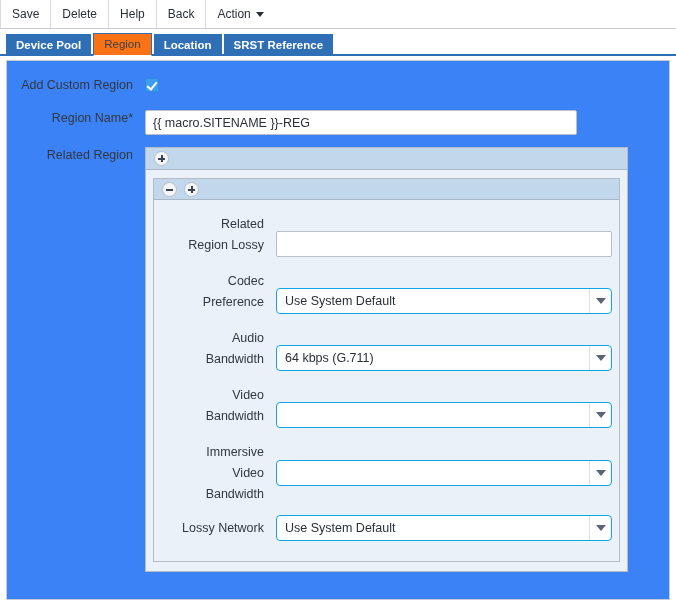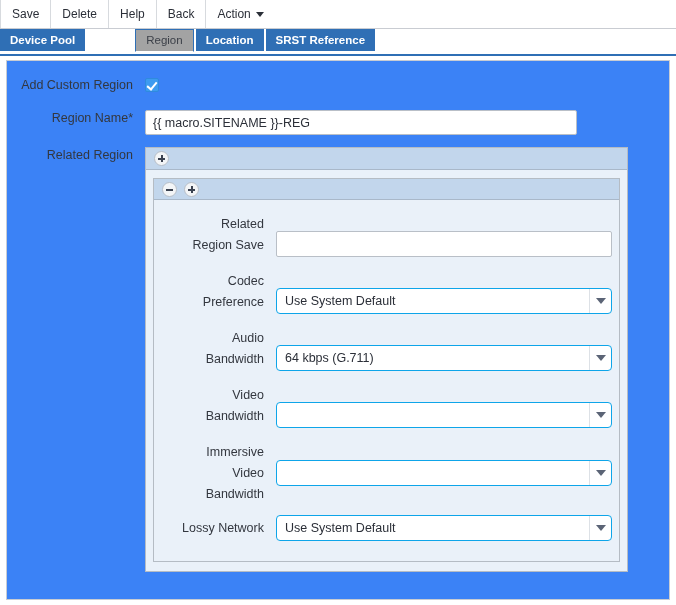--- a/index.html
+++ b/index.html
@@ -64,21 +64,22 @@
     margin-left: 5px;
     border-left: 4px solid transparent;
     border-right: 4px solid transparent;
     border-top: 5px solid #2b2f38;
   }
 
   
   .tabstrip {
     height: 27px;
     display: flex;
-    align-items: flex-start;
+    align-items: flex-end;
+    padding-left: 6px;
     box-sizing: border-box;
     background: #ffffff;
     position: relative;
   }
   .tabstrip::after {
     content: "";
     position: absolute;
     left: 0; right: 0; bottom: 0;
     height: 2px;
     background: #2f6fb5;
@@ -92,28 +93,27 @@
     font-size: 11.5px;
     font-weight: bold;
     color: #ffffff;
     background: #2f6fb5;
     margin-right: 2px;
     cursor: pointer;
     white-space: nowrap;
     box-sizing: border-box;
   }
   .tab.active {
-    background: #a3a3a3;
+    background: #f97316;
     color: #3d4149;
     font-weight: normal;
     border: 1px solid #2f6fb5;
     border-bottom: 1px solid #ffffff;
     height: 23px;
     line-height: 21px;
-    margin-left: 48px;
   }
 
   
   .content-wrap {
     padding: 4px 6px 0 6px;
     box-sizing: border-box;
   }
   .panel {
     border: 1px solid #c8ccd3;
     background: #3b82f6;
@@ -388,21 +388,21 @@
                   <span class="bar-h"></span>
                   <span class="bar-v"></span>
                 </div>
               </div>
 
               <div class="rr-inner-body">
 
                 <div class="in-row">
                   <div class="in-lbl">
                     <span class="ln">Related</span>
-                    <span class="ln">Region Save</span>
+                    <span class="ln">Region Lossy</span>
                   </div>
                   <div class="in-field" style="padding-top:17px;">
                     <input class="in-txt" type="text" autofocus="" value="" style="">
                   </div>
                 </div>
 
                 <div class="in-row row-offset-codec">
                   <div class="in-lbl">
                     <span class="ln">Codec</span>
                     <span class="ln">Preference</span>

